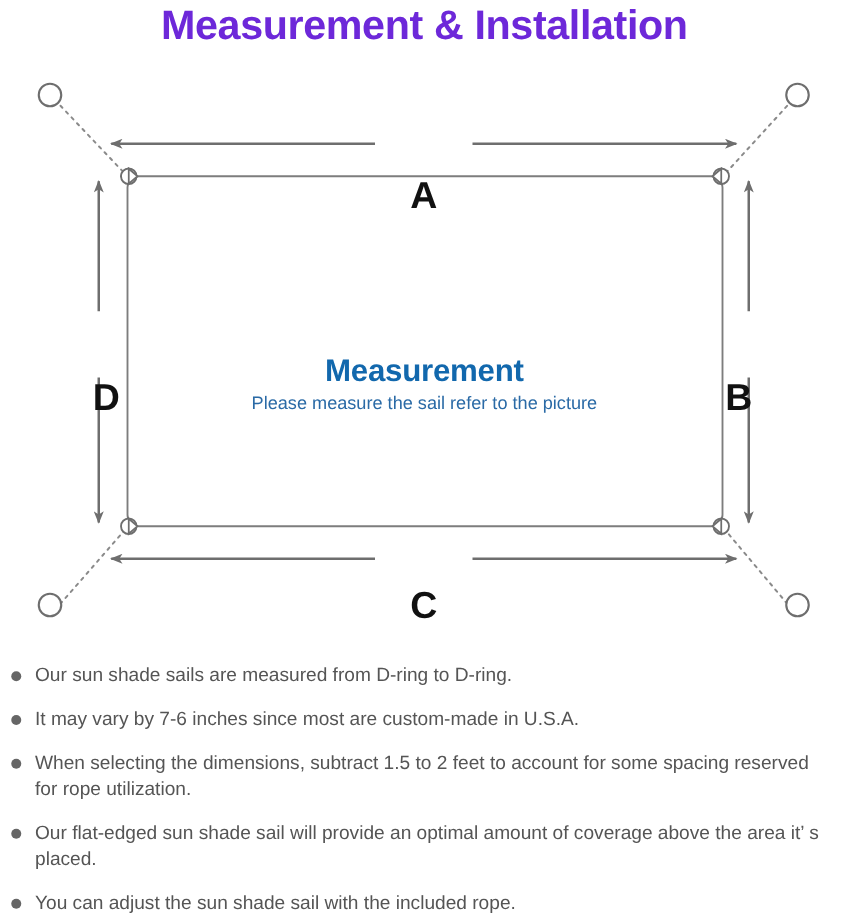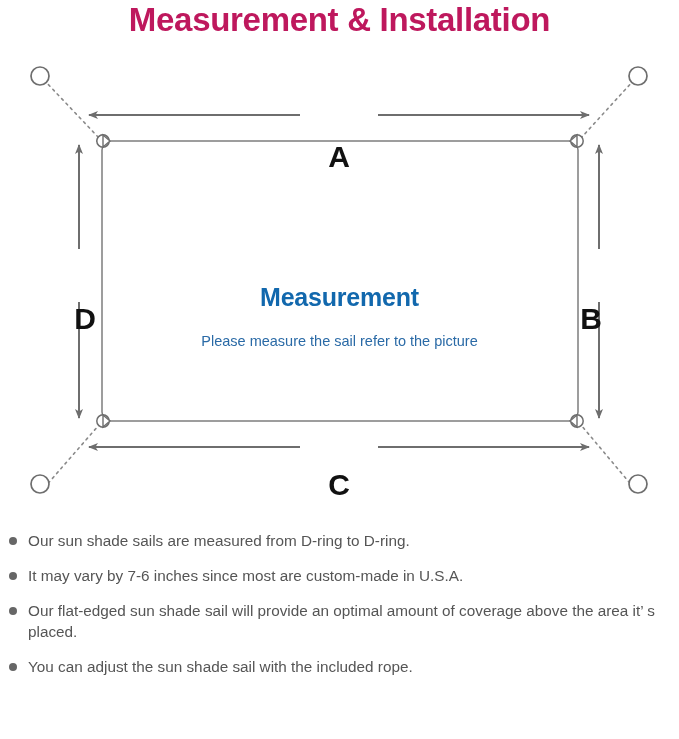--- a/index.html
+++ b/index.html
@@ -29,21 +29,21 @@
     left: 0;
     top: 0;
     width: 679px;
     height: 44px;
     line-height: 40px;
     text-align: center;
     font-family: "Liberation Sans", sans-serif;
     font-size: 33px;
     font-weight: bold;
     letter-spacing: -0.3px;
-    color: #be185d;
+    color: #6d28d9;
     white-space: nowrap;
   }
 
   
   .diagram {
     position: absolute;
     left: 0;
     top: 44px;
     width: 679px;
     height: 476px;
@@ -62,21 +62,21 @@
     pointer-events: none;
   }
   .center-title {
     font-size: 25px;
     font-weight: bold;
     color: #1268ad;
     line-height: 30px;
     letter-spacing: -0.2px;
   }
   .center-sub {
-    margin-top: 19px;
+    margin-top: 1px;
     font-size: 14.5px;
     font-weight: normal;
     color: #2a6aa6;
     line-height: 20px;
   }
 
   .dim-label {
     position: absolute;
     font-family: "Liberation Sans", sans-serif;
     font-size: 30px;
@@ -205,20 +205,24 @@
     <div class="note">
       <span class="bullet"></span>
       <span class="note-text">Our sun shade sails are measured from D-ring to D-ring.</span>
     </div>
     <div class="note">
       <span class="bullet"></span>
       <span class="note-text">It may vary by 7-6 inches since most are custom-made in U.S.A.</span>
     </div>
     <div class="note">
       <span class="bullet"></span>
+      <span class="note-text">When selecting the dimensions, subtract 1.5 to 2 feet to account for some spacing reserved for rope utilization.</span>
+    </div>
+    <div class="note">
+      <span class="bullet"></span>
       <span class="note-text">Our flat-edged sun shade sail will provide an optimal amount of coverage above the area it’  s placed.</span>
     </div>
     <div class="note">
       <span class="bullet"></span>
       <span class="note-text">You can adjust the sun shade sail with the included rope.</span>
     </div>
   </div>
 
 </div>
 

